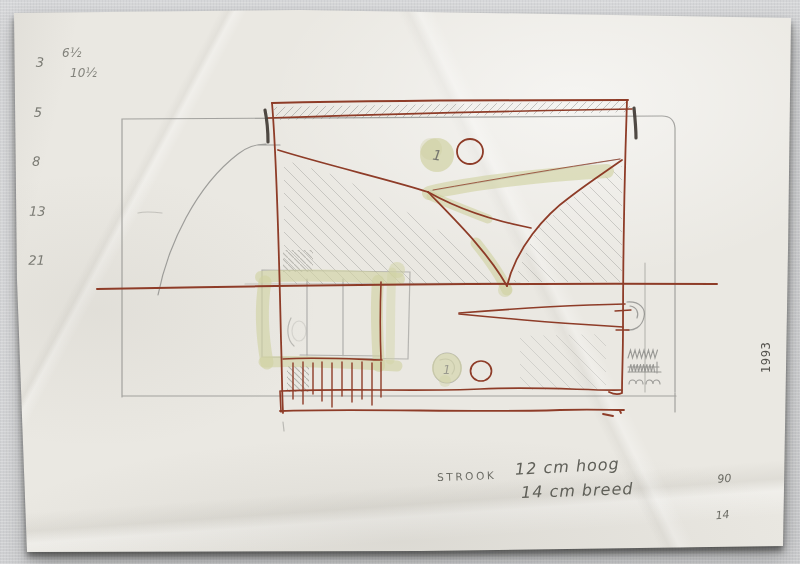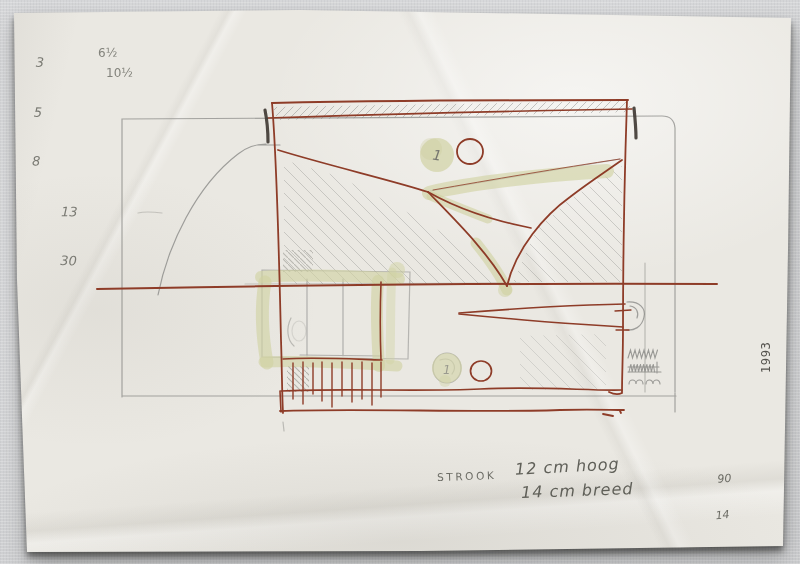--- a/index.html
+++ b/index.html
@@ -20,25 +20,25 @@
       radial-gradient(70% 25% at 50% 96%, rgba(95,92,82,.10), rgba(0,0,0,0) 75%),
       linear-gradient(103deg, rgba(90,86,76,.06) 2%, rgba(0,0,0,0) 9%),
       linear-gradient(118deg, rgba(0,0,0,0) 20.5%, rgba(90,86,76,.05) 21.3%, rgba(255,255,255,.30) 21.9%, rgba(0,0,0,0) 23%),
       linear-gradient(64deg, rgba(0,0,0,0) 62%, rgba(90,86,76,.05) 63%, rgba(255,255,255,.28) 64%, rgba(0,0,0,0) 65.5%),
       linear-gradient(176deg, rgba(0,0,0,0) 83%, rgba(110,106,95,.09) 86%, rgba(255,255,255,.30) 88%, rgba(0,0,0,0) 92%),
       #eae8e2;}
   .sketch{position:absolute;left:0;top:0;}
   .hand{position:absolute;color:#6f6f68;white-space:pre;}
   .num-col{left:30px;top:22px;font-size:13px;line-height:16.5px;transform:rotate(1deg);
            font-style:italic;color:#7a7a73;}
-  .num-col span{display:block;margin-left:32px;}
+  .num-col span{display:block;}
   .num-col span:nth-child(1){margin-left:4px;}
   .num-col span:nth-child(2){margin-left:3px;}
   .num-col span:nth-child(3){margin-left:2px;}
-  .frac{font-size:12px;color:#83837c;margin-left:36px;}
+  .frac{font-size:12px;font-style:italic;color:#83837c;}
   .frac1{left:62px;top:46px;}
   .frac2{left:70px;top:66px;}
   .strook{left:437px;top:470px;font-size:10.5px;letter-spacing:2.6px;
           transform:rotate(-2deg);color:#6d6d66;}
   .dim{font-size:16px;font-style:italic;letter-spacing:1px;color:#5f5f58;}
   .dim1{left:515px;top:457px;transform:rotate(-3deg);}
   .dim2{left:521px;top:481px;transform:rotate(-2deg);}
   .ratio{left:714px;top:449px;font-size:11px;font-style:italic;color:#6b6b64;
          transform:rotate(-5deg);line-height:12px;}
   .ratio .num{display:block;margin-left:5px;}
@@ -150,21 +150,21 @@
 
         <text x="433" y="160" font-size="14" fill="#76766f" font-style="italic" transform="rotate(8 436 152)">1</text>
         <text x="443" y="374" font-size="12" fill="#8a8a83" font-style="italic" opacity="0.8">1</text>
       </svg>
 
       <div class="hand num-col">
         <span>3</span>
         <span>5</span>
         <span>8</span>
         <span>13</span>
-        <span>30</span>
+        <span>21</span>
       </div>
       <div class="hand frac frac1">6½</div>
       <div class="hand frac frac2">10½</div>
 
       <div class="hand strook">STROOK</div>
       <div class="hand dim dim1">12 cm hoog</div>
       <div class="hand dim dim2">14 cm breed</div>
 
       <div class="hand ratio">
         <span class="num">90</span>

